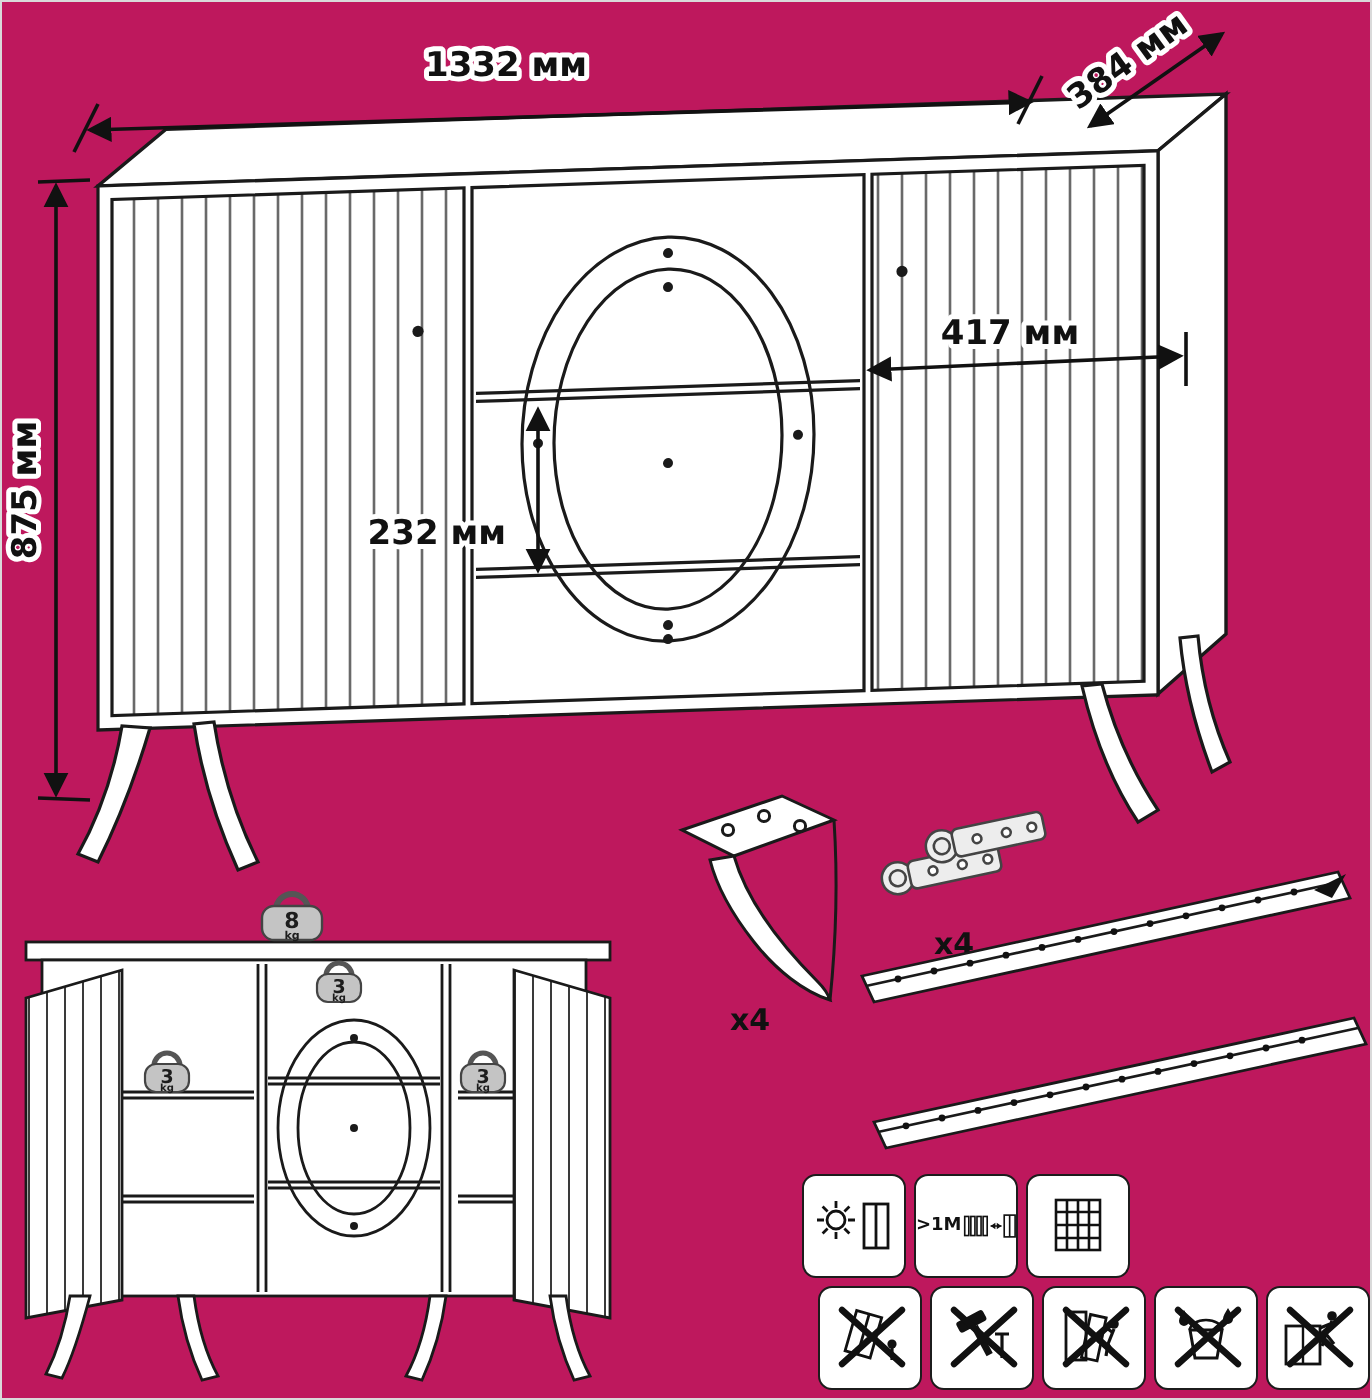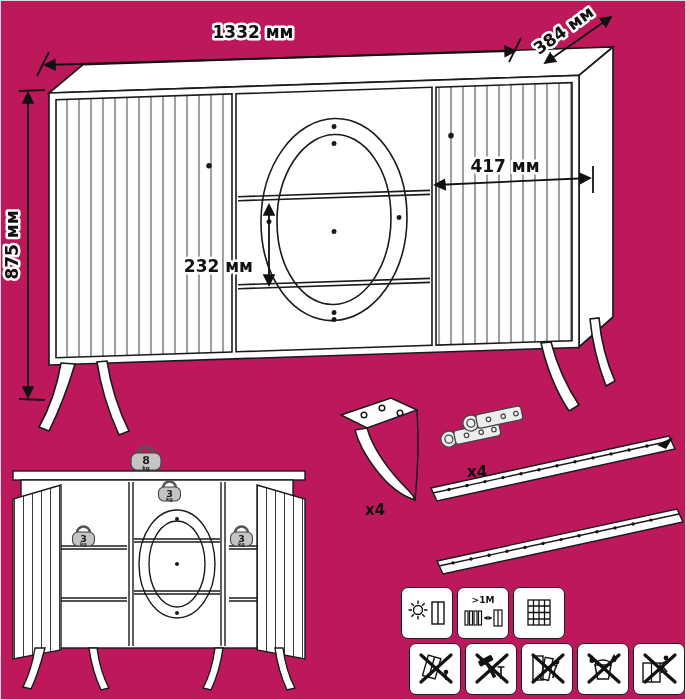--- a/index.html
+++ b/index.html
@@ -16,21 +16,21 @@
     paint-order:stroke;stroke:#ffffff;stroke-width:5px;stroke-linejoin:round;
   }
   .qtytext{font-family:"DejaVu Sans",sans-serif;font-weight:bold;font-size:15px;fill:#111;}
   .kbnum{font-family:"DejaVu Sans",sans-serif;font-weight:bold;fill:#1d1d1d;}
   .kbunit{font-family:"DejaVu Sans",sans-serif;font-weight:bold;fill:#1d1d1d;}
   .icon-grid{position:absolute;left:400px;top:586px;}
   .icon-row{display:flex;gap:4px;}
   .icon-row.row2{margin-top:4px;margin-left:8px;}
   .icon-cell{
     width:52px;height:52px;box-sizing:border-box;border:1.7px solid #1c1c1c;border-radius:7px;
-    background:#fff;display:flex;flex-direction:column;align-items:center;justify-content:center;
+    background:#fff;display:flex;align-items:center;justify-content:center;
     font-weight:bold;color:#111;overflow:hidden;
   }
   .icon-cell .cap{font-size:9px;line-height:10px;white-space:nowrap;}
   .icon-cell .cap.small{font-size:7.5px;letter-spacing:-0.3px;}
 </style>
 </head>
 <body>
 
 <div class="canvas">
 

